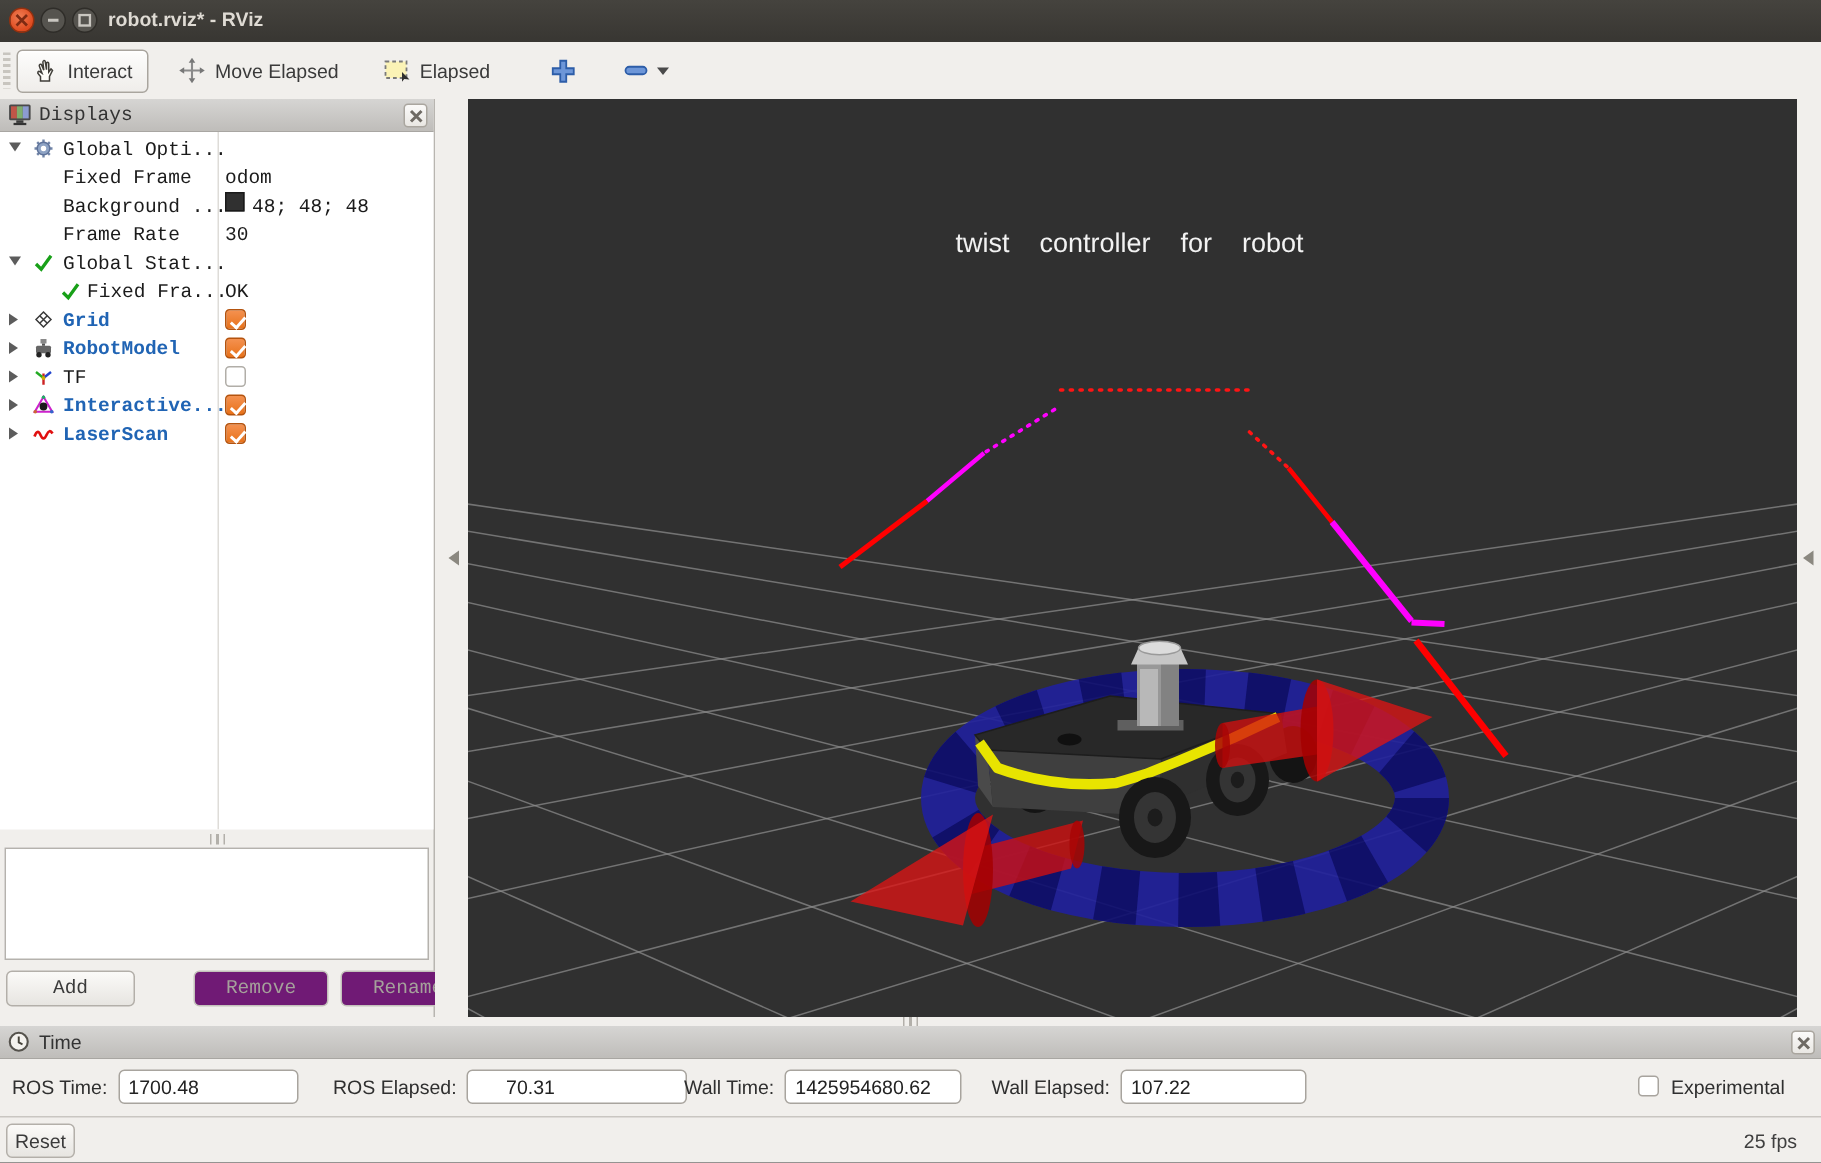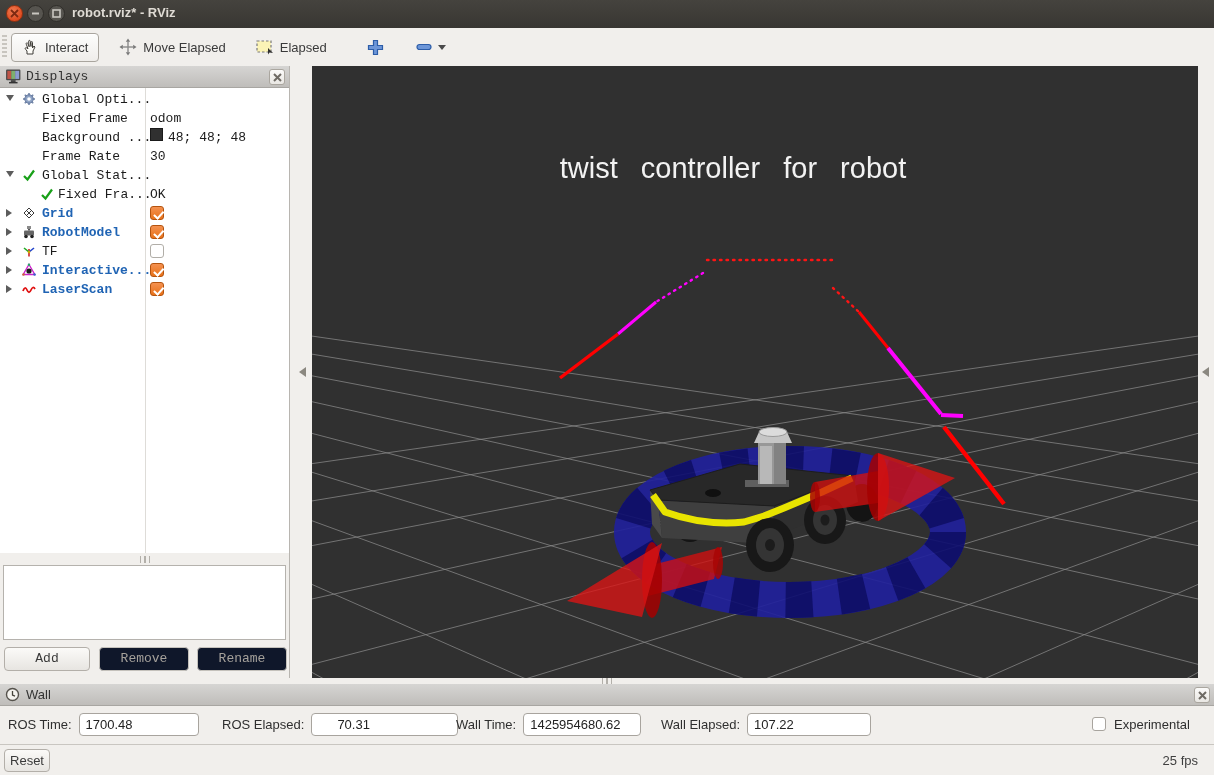--- a/index.html
+++ b/index.html
@@ -42,26 +42,26 @@
   .swatch{width:11px;height:11px;background:#303030;border:1px solid #1a1a1a;display:inline-block;}
   .cb{width:14px;height:14px;border-radius:3px;box-sizing:border-box;position:relative;margin-top:2px;}
   .cb.checked{background:linear-gradient(#f49150,#e8721a);border:1px solid #b4530e;}
   .cb.checked::after{content:"";position:absolute;left:4.5px;top:1.5px;width:3.5px;height:7.5px;border:solid #fff;border-width:0 2px 2px 0;transform:rotate(42deg);}
   .cb.unchecked{background:#fff;border:1px solid #b1aea8;}
   .tree-splitter{position:absolute;left:0;top:487px;width:290px;height:12px;display:flex;justify-content:center;align-items:center;gap:3px;}
   .grip-bar{width:1.5px;height:7px;background:#b3b0aa;}
   .descbox{position:absolute;left:3px;top:499px;width:283px;height:75px;background:#fff;border:1px solid #b5b2ad;box-sizing:border-box;}
   .btnrow{position:absolute;left:0;top:581px;width:290px;height:24px;}
   .pbtn{position:absolute;height:24px;border-radius:4px;border:1px solid #b3afa9;background:linear-gradient(#fbfaf8,#e7e5e1);color:#3a3a3a;text-align:center;line-height:22px;box-sizing:border-box;}
-  .pbtn.disabled{color:#a5a19b;background:#0f172a;border-color:#c4c1bb;}
+  .pbtn.disabled{color:#a5a19b;background:#701a75;border-color:#c4c1bb;margin-left:30px;}
   
   .gutter{position:absolute;top:66px;height:612px;background:#f1efec;}
   .g-arrow{position:absolute;width:0;height:0;border-top:5px solid transparent;border-bottom:5px solid transparent;border-right:7px solid #8b8880;}
   .viewport{position:absolute;left:312px;top:66px;width:886px;height:612px;background:#303030;overflow:hidden;}
-  .overlay-text{position:absolute;left:421px;top:86px;transform:translateX(-50%);color:#f2f2f2;font-size:29px;word-spacing:15px;white-space:nowrap;text-align:right;}
+  .overlay-text{position:absolute;left:441px;top:86px;transform:translateX(-50%);color:#f2f2f2;font-size:18px;word-spacing:15px;white-space:nowrap;text-align:right;}
   .hsplit{position:absolute;left:0;top:678px;width:1214px;height:6px;background:#f1efec;display:flex;justify-content:center;align-items:center;gap:3px;}
   
   .time-panel{position:absolute;left:0;top:684px;width:1214px;height:60px;background:#f1efec;}
   .time-body{position:absolute;left:0;top:22px;width:1214px;height:38px;}
   .tfield{position:absolute;top:7px;display:flex;align-items:center;gap:7px;}
   .tfield label{color:#2f2f2f;}
   .tfield input{height:19px;border:1px solid #a8a49e;border-radius:4px;padding:1px 6px;font:13px "Liberation Sans",sans-serif;color:#222;background:#fff;}
   .exp-check{position:absolute;left:1092px;top:11px;width:14px;height:14px;background:#fff;border:1px solid #a8a49e;border-radius:3px;box-sizing:border-box;}
   .exp-label{position:absolute;left:1114px;top:11px;color:#2f2f2f;}
   
@@ -399,21 +399,21 @@
   </div>
 
   <div class="time-panel">
     <div class="panel-header">
       <span class="ph-icon">
         <svg width="15" height="15" viewBox="0 0 15 15">
             <circle cx="7.5" cy="7.5" r="6" fill="#f4f2ee" stroke="#55524c" stroke-width="1.4"></circle>
             <path d="M7.5,4 L7.5,8 L10,9.2" fill="none" stroke="#454239" stroke-width="1.3"></path>
           </svg>
       </span>
-      <span class="ph-title">Wall</span>
+      <span class="ph-title">Time</span>
       <span class="ph-close">
         <svg width="9" height="9">
             <path d="M1,1 L8,8 M8,1 L1,8" stroke="#6e6a64" stroke-width="2"></path>
           </svg>
       </span>
     </div>
     <div class="time-body" id="time-body">
       <div class="exp-check"></div>
       <div class="exp-label">Experimental</div>
     <div class="tfield" style="left: 8px;">

